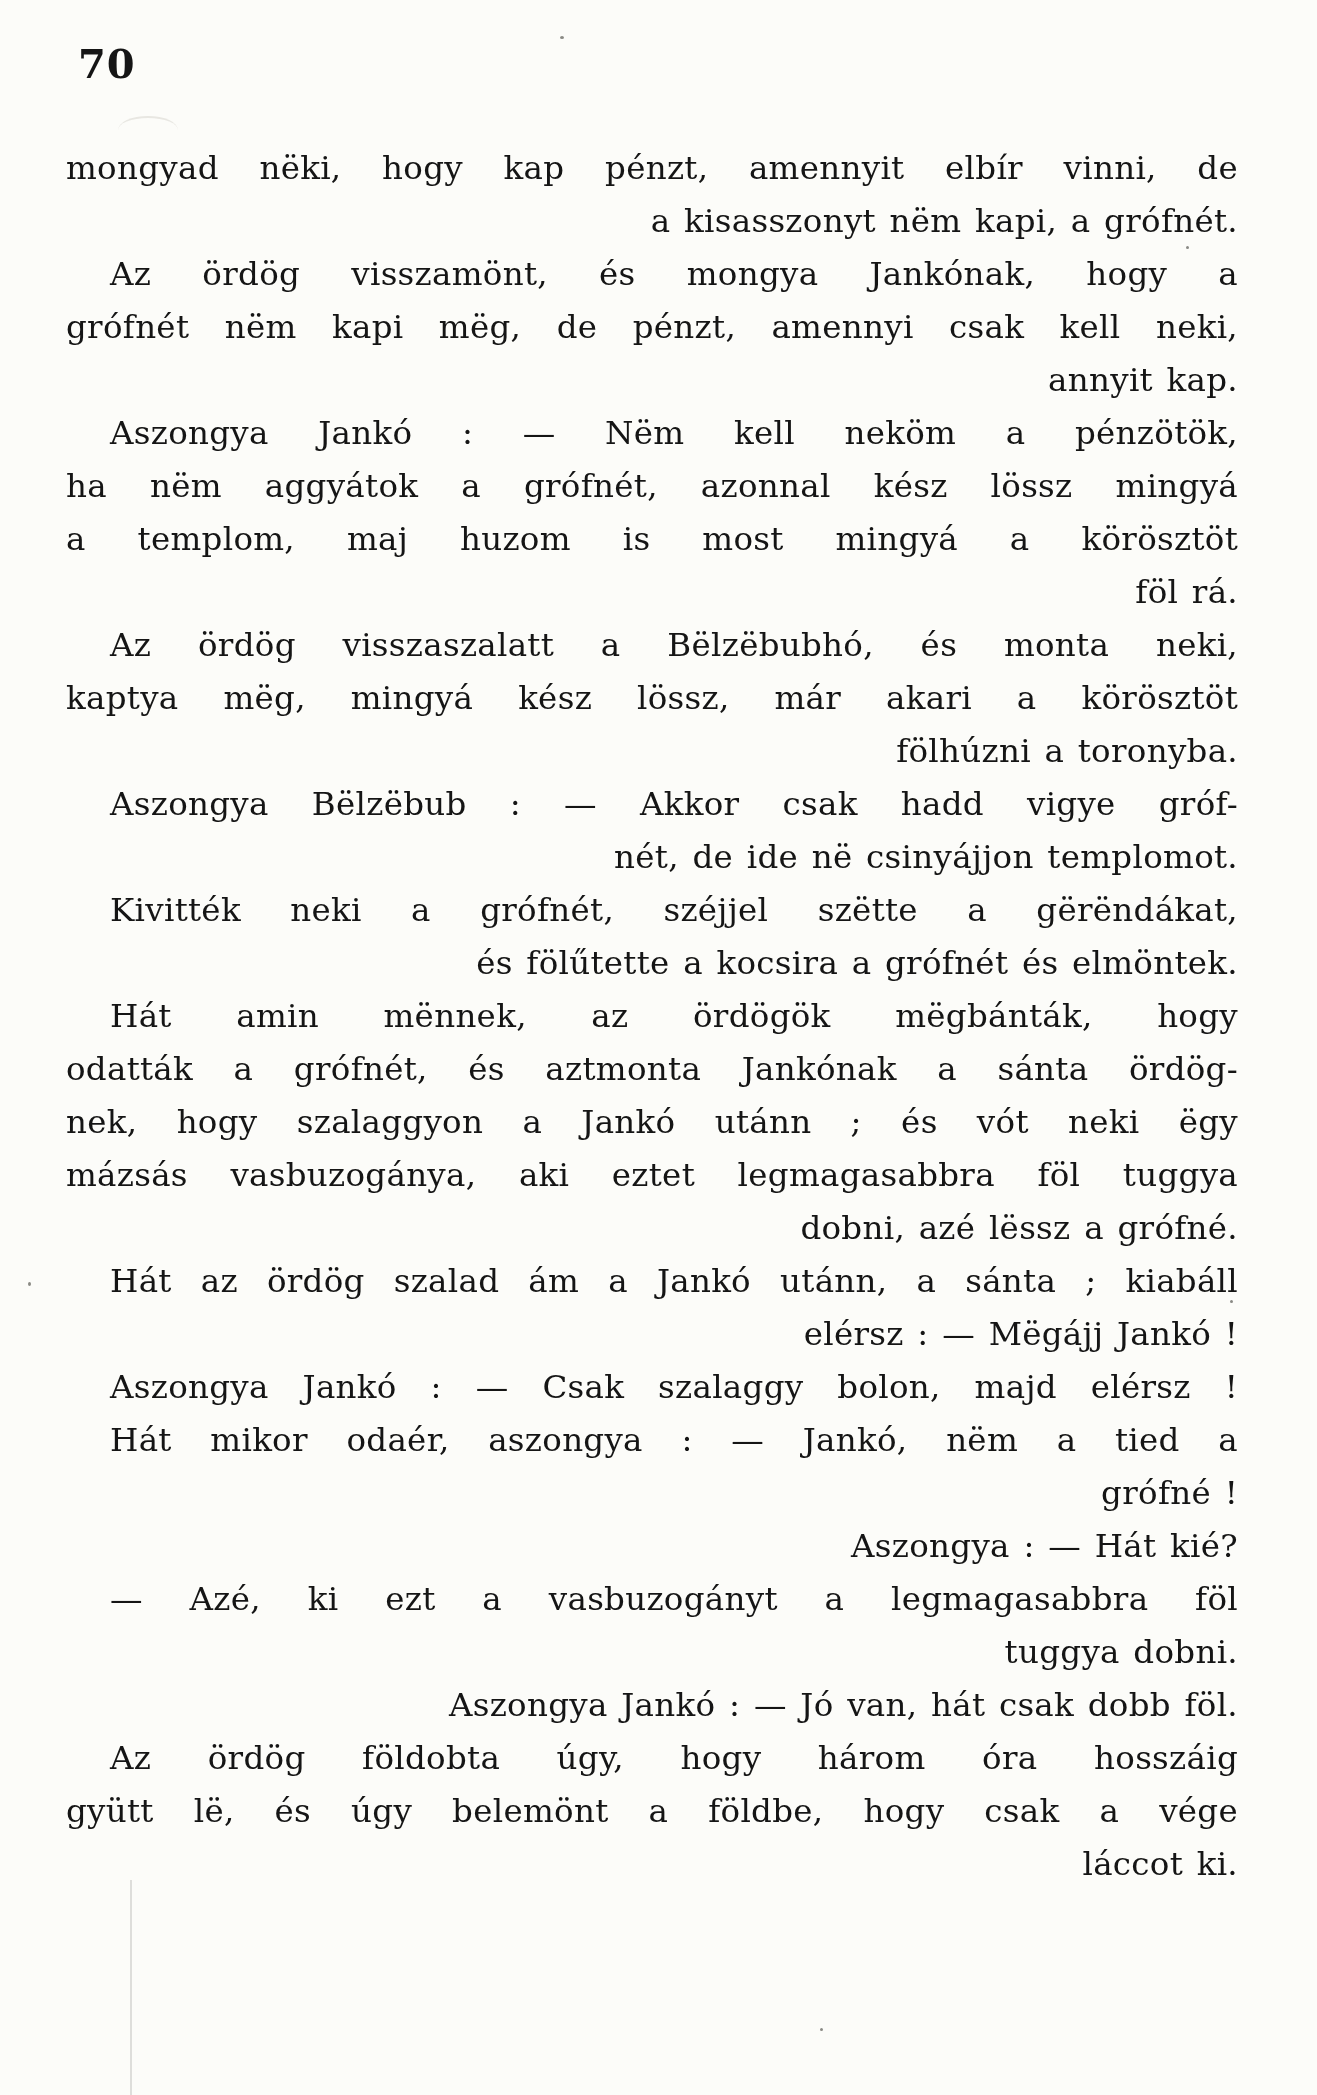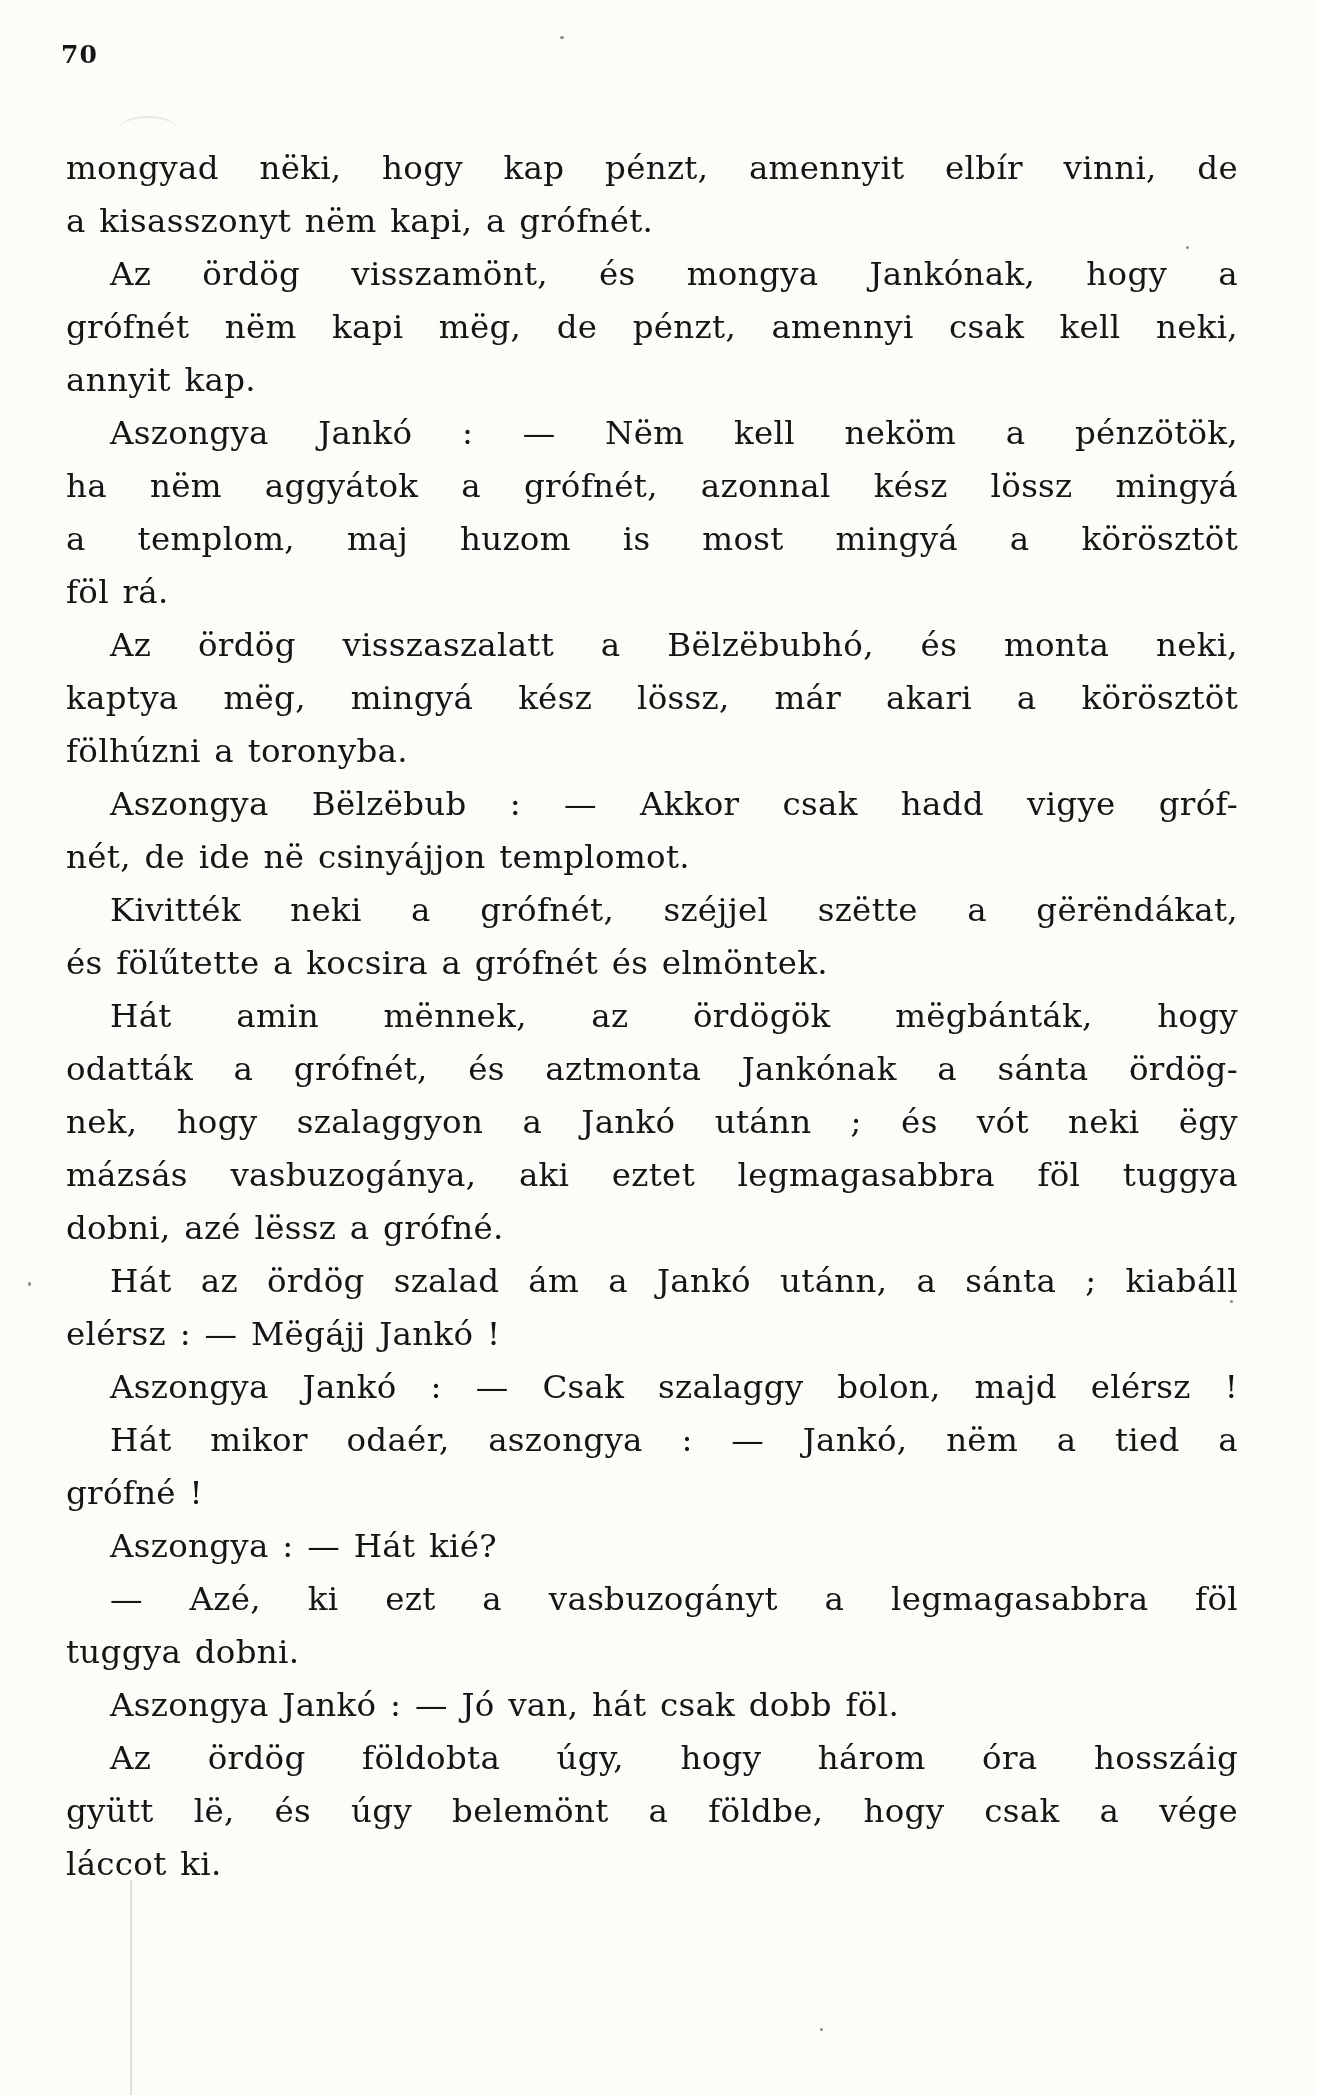--- a/index.html
+++ b/index.html
@@ -12,38 +12,38 @@
     width: 1317px;
     height: 2095px;
     margin: 0 auto;
     background: #fcfcf9;
     color: #151515;
     font-family: "DejaVu Serif", "Liberation Serif", serif;
     overflow: hidden;
   }
   .page-number {
     position: absolute;
-    left: 61px;
+    left: 78px;
     top: 40px;
-    font-size: 25px;
+    font-size: 40px;
     font-weight: 700;
     letter-spacing: 1px;
   }
   .text-block {
     position: absolute;
     left: 66px;
     top: 142px;
     width: 1172px;
   }
   .line {
     font-size: 32.5px;
     line-height: 53px;
     word-spacing: 3px;
     letter-spacing: 0.3px;
-    text-align: left;
+    text-align: right;
     white-space: normal;
   }
   .line.just {
     text-align: justify;
     text-align-last: justify;
   }
   .line.indent {
     text-indent: 44px;
   }
   

